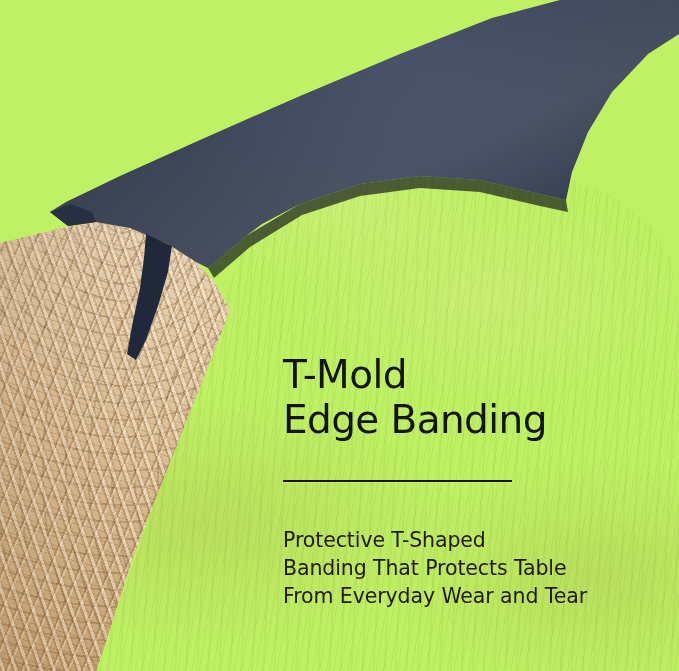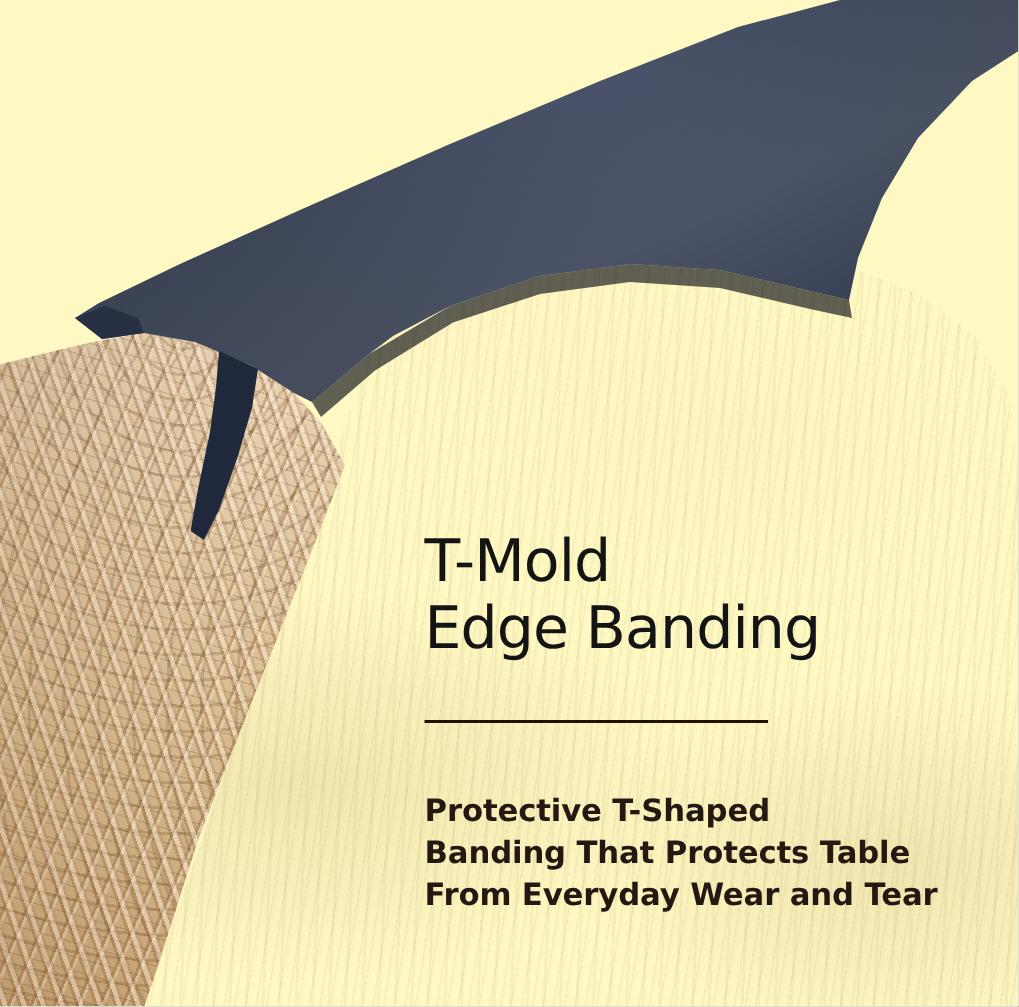--- a/index.html
+++ b/index.html
@@ -6,21 +6,21 @@
   html,body{margin:0;padding:0;}
   body{
     width:679px;height:671px;
     background:#ffffff;
     font-family:"Liberation Sans", sans-serif;
     overflow:hidden;
   }
   #scene{
     position:relative;
     width:679px;height:671px;
-    background:#fef9c3;
+    background:#bef264;
     overflow:hidden;
   }
 
   
   .panel-face{
     position:absolute;
     left:0;top:0;width:679px;height:671px;
     
     background:
       linear-gradient(118deg,
@@ -327,21 +327,21 @@
     width:229px;
     height:0;
     border-top:2px solid #1c1208;
     margin:38px 0 0 0;
     box-shadow:0 1px 0 rgba(255,230,200,0.35);
   }
   .subcopy{
     margin:44px 0 0 0;
     color:#241812;
     font-family:"DejaVu Sans", sans-serif;
-    font-weight:700;
+    font-weight:400;
     font-size:20.5px;
     line-height:28px;
     letter-spacing:-0.1px;
     white-space:pre-line;
   }
 </style>
 </head>
 <body>
 
 <div id="scene">

